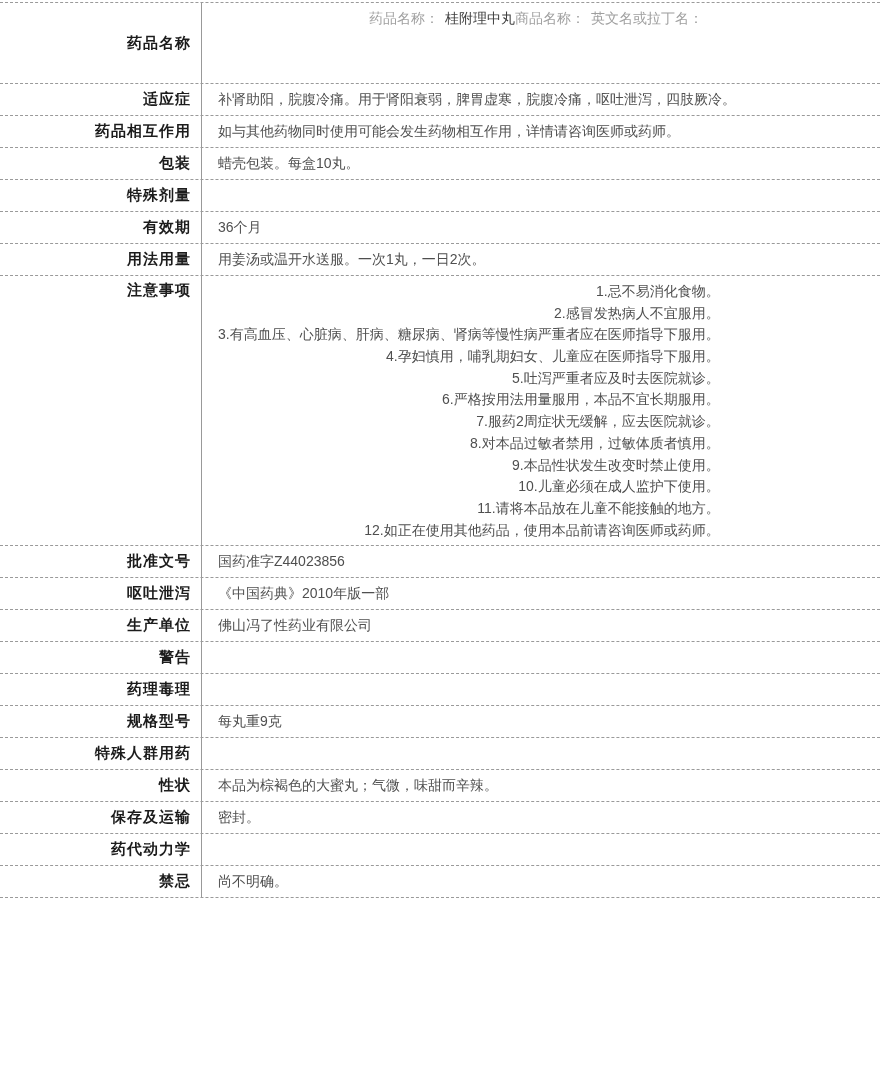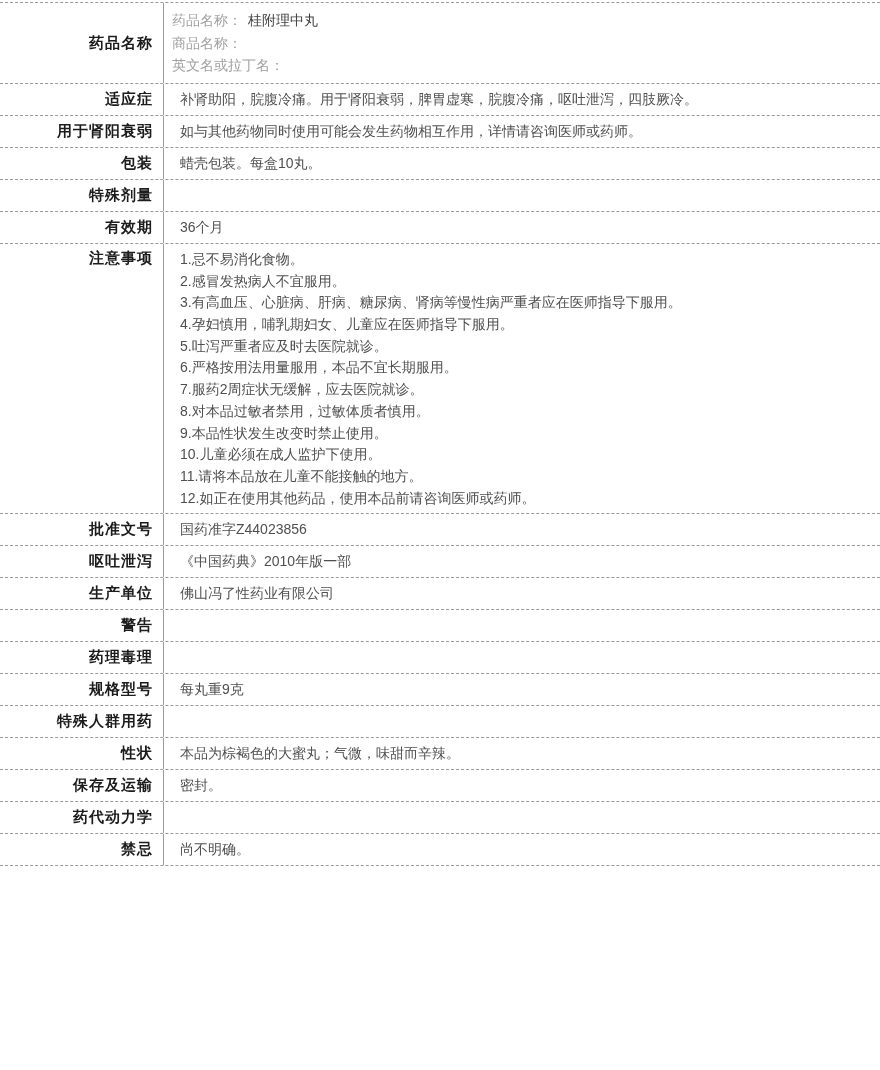--- a/index.html
+++ b/index.html
@@ -18,21 +18,21 @@
     margin-top: 2px;
     border-top: 1px dashed #9a9a9a;
   }
   .row {
     display: flex;
     border-bottom: 1px dashed #9a9a9a;
     min-height: 32px;
     box-sizing: border-box;
   }
   .label-cell {
-    width: 164px;
+    width: 202px;
     box-sizing: border-box;
     border-right: 1px solid #999999;
     display: flex;
     align-items: center;
     justify-content: flex-end;
     padding: 2px 10px 2px 4px;
     font-weight: bold;
     font-size: 15px;
     color: #1c1c1c;
     letter-spacing: 1px;
@@ -47,26 +47,27 @@
     color: #4f4f4f;
     line-height: 1.55;
   }
   .row.top-align .label-cell,
   .row.top-align .value-cell {
     align-items: flex-start;
     padding-top: 5px;
   }
   .value-multiline {
     white-space: pre-line;
+    text-align: right;
   }
   .row.name-row {
     min-height: 81px;
   }
   .name-cell {
-    flex-direction: column;
+    flex-direction: row;
     align-items: flex-start;
     justify-content: center;
     padding-left: 8px;
   }
   .name-line {
     line-height: 1.6;
   }
   .muted {
     color: #a0a0a0;
   }
@@ -89,39 +90,43 @@
     </div>
   </div>
 
   <div class="row">
     <div class="label-cell">适应症</div>
     <div class="value-cell">补肾助阳，脘腹冷痛。用于肾阳衰弱，脾胃虚寒，脘腹冷痛，呕吐泄泻，四肢厥冷。</div>
   </div>
 
 
   <div class="row">
-    <div class="label-cell">用于肾阳衰弱</div>
+    <div class="label-cell">药品相互作用</div>
     <div class="value-cell">如与其他药物同时使用可能会发生药物相互作用，详情请咨询医师或药师。</div>
   </div>
 
   <div class="row">
     <div class="label-cell">包装</div>
     <div class="value-cell">蜡壳包装。每盒10丸。</div>
   </div>
 
   <div class="row">
     <div class="label-cell">特殊剂量</div>
     <div class="value-cell"></div>
   </div>
 
   <div class="row">
     <div class="label-cell">有效期</div>
     <div class="value-cell">36个月</div>
   </div>
 
+  <div class="row">
+    <div class="label-cell">用法用量</div>
+    <div class="value-cell">用姜汤或温开水送服。一次1丸，一日2次。</div>
+  </div>
 
   <div class="row top-align">
     <div class="label-cell">注意事项</div>
     <div class="value-cell value-multiline">1.忌不易消化食物。
 2.感冒发热病人不宜服用。
 3.有高血压、心脏病、肝病、糖尿病、肾病等慢性病严重者应在医师指导下服用。
 4.孕妇慎用，哺乳期妇女、儿童应在医师指导下服用。
 5.吐泻严重者应及时去医院就诊。
 6.严格按用法用量服用，本品不宜长期服用。
 7.服药2周症状无缓解，应去医院就诊。

